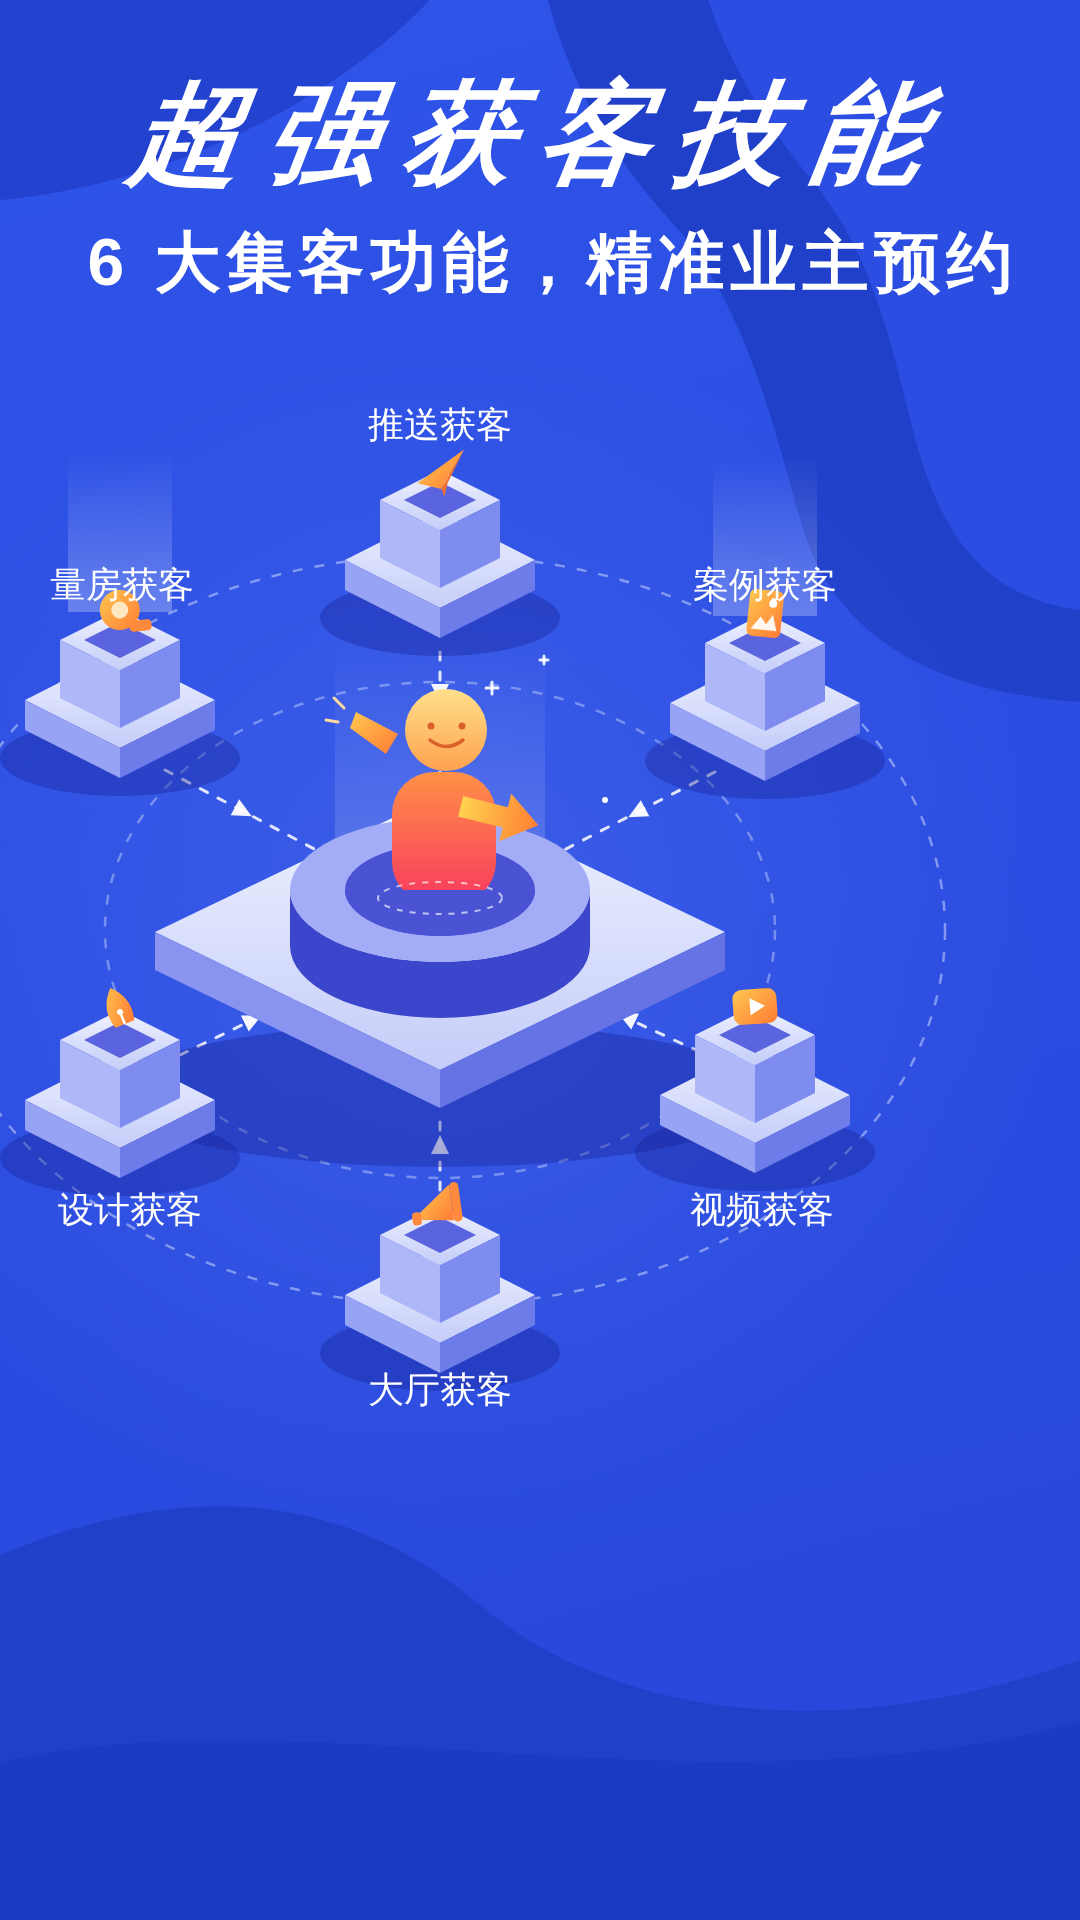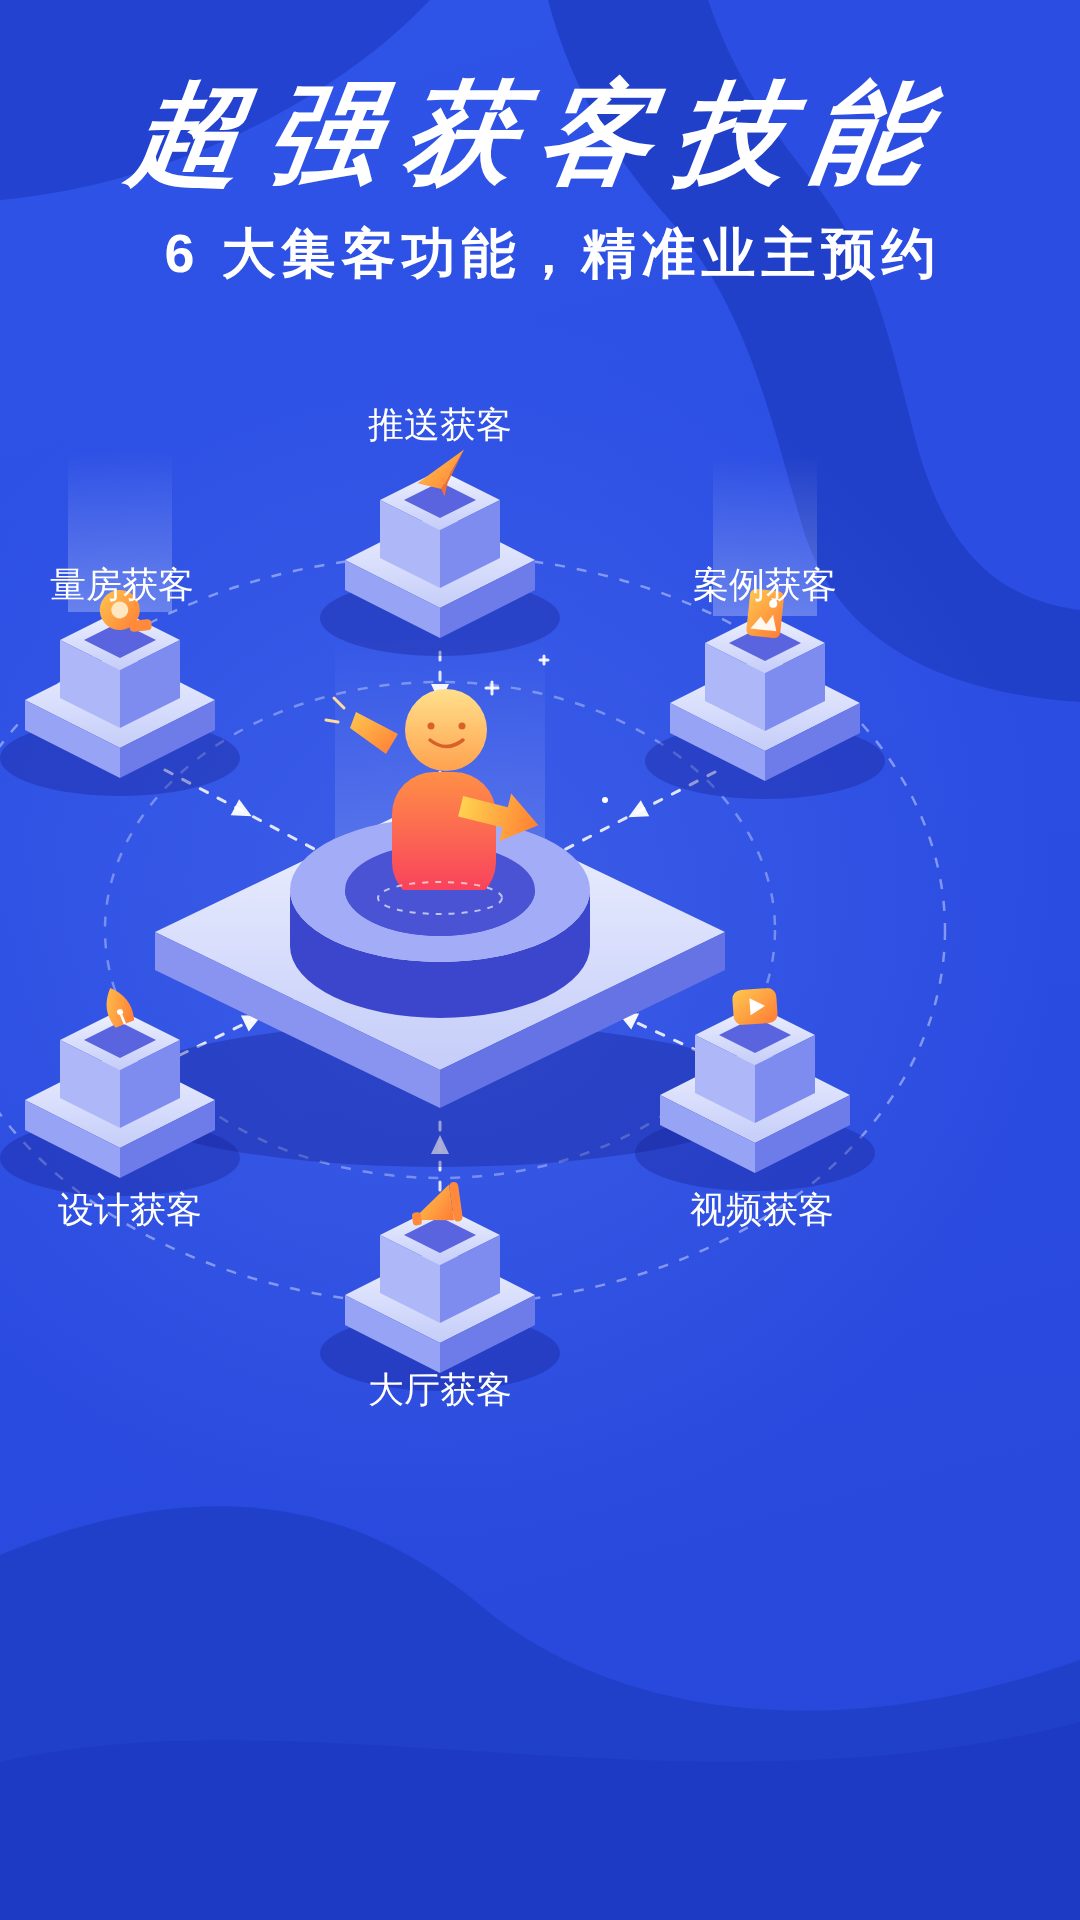--- a/index.html
+++ b/index.html
@@ -9,21 +9,21 @@
     font-family:"Liberation Sans",sans-serif;color:#fff;
   }
   .bg-svg{position:absolute;left:0;top:0;z-index:0;}
   .header{position:absolute;left:0;top:78px;width:100%;text-align:center;z-index:2;}
   .title{
     margin:0;font-size:112px;font-weight:900;font-style:italic;
     letter-spacing:24px;line-height:1.0;color:#ffffff;
     transform:skewX(-8deg);white-space:nowrap;
   }
   .subtitle{
-    margin:28px 9px 0 0;font-size:54px;font-weight:600;letter-spacing:6px;
+    margin:28px 9px 0 0;font-size:66px;font-weight:600;letter-spacing:6px;
     color:#ffffff;white-space:nowrap;padding-left:35px;
   }
   .diagram{position:absolute;left:0;top:390px;z-index:1;}
   .node-label{
     font-family:"Liberation Sans",sans-serif;font-size:36px;font-weight:500;
     fill:#ffffff;text-anchor:middle;
   }
 </style>
 </head>
 <body>

